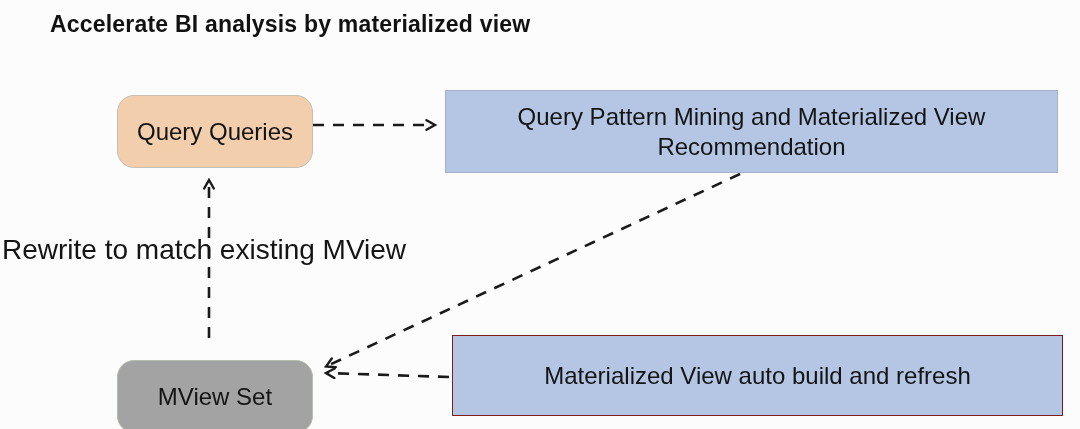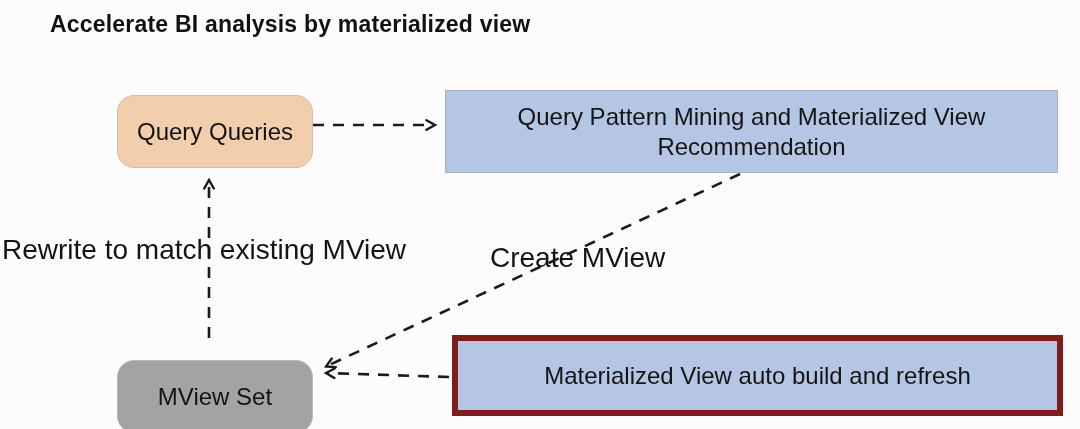--- a/index.html
+++ b/index.html
@@ -46,21 +46,21 @@
     padding: 12px 40px;
   }
   .node-mview-set {
     left: 117px; top: 360px; width: 196px; height: 73px;
     background: #a3a3a3;
     border: 1.5px solid #b4bcab;
   }
   .node-auto-build {
     left: 452px; top: 335px; width: 611px; height: 81px;
     background: #b4c6e4;
-    border: 6px solid #7f1d1d;
+    border: 1px solid #7f1d1d;
     padding: 8px 30px;
   }
   .edge-label {
     position: absolute;
     font-size: 28px;
     color: #141414;
     white-space: nowrap;
   }
   .edge-label-rewrite { left: 2px; top: 234px; }
   .edge-label-create { left: 490px; top: 242px; }
@@ -101,15 +101,14 @@
   <div class="node rounded node-mview-set">
     <span>MView Set</span>
   </div>
 
   <div class="node node-auto-build">
     <span>Materialized View auto build and refresh</span>
   </div>
 
   <div class="edge-label edge-label-rewrite">Rewrite to match existing MView</div>
 
-  <div class="edge-label edge-label-create">Create MView</div>
 
 </div>
 
 </body></html>

